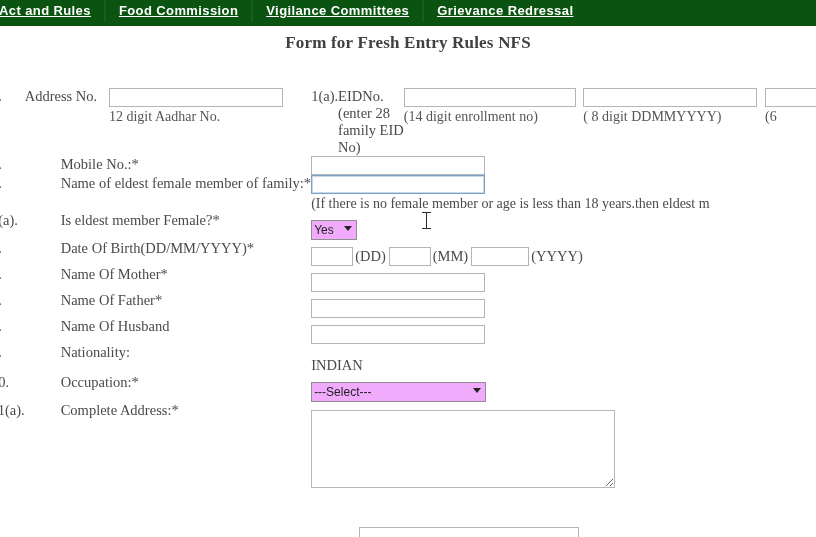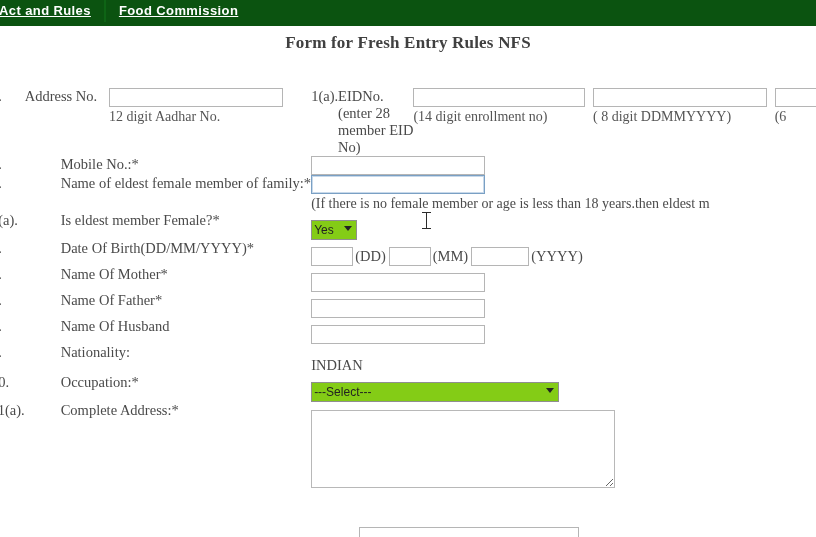--- a/index.html
+++ b/index.html
@@ -160,41 +160,41 @@
   }
 
   
   select.sel {
     font-family: "Liberation Sans", "DejaVu Sans", sans-serif;
     font-size: 12px;
     color: #222;
     height: 20px;
     box-sizing: border-box;
     border: 1px solid #8f8f8f;
-    background: #84cc16;
+    background: #f0abfc;
     padding: 0 2px;
     -webkit-appearance: none;
     appearance: none;
   }
   .sel-wrap {
     position: relative;
     display: inline-block;
   }
   .sel-wrap .caret {
     position: absolute;
     right: 5px;
     top: 6px;
     width: 0; height: 0;
     border-left: 4px solid transparent;
     border-right: 4px solid transparent;
     border-top: 5px solid #222;
     pointer-events: none;
   }
   select.sel-yes    { width: 46px; padding-right: 14px; }
-  select.sel-occup  { width: 248px; padding-right: 16px; }
+  select.sel-occup  { width: 175px; padding-right: 16px; }
 
   
   textarea.addr {
     font-family: "Liberation Serif", "DejaVu Serif", serif;
     font-size: 13px;
     width: 304px;
     height: 78px;
     box-sizing: border-box;
     border: 1px solid #b8b8b8;
     background: #ffffff;
@@ -237,20 +237,22 @@
     width: 9px; height: 1px; background: #2b2b2b;
   }
 </style>
 </head>
 <body>
 
 <div class="navbar">
   <div class="navbar-inner">
     <a class="nav-item" href="#">Act and Rules</a>
     <a class="nav-item" href="#">Food Commission</a>
+    <a class="nav-item" href="#">Vigilance Committees</a>
+    <a class="nav-item" href="#">Grievance Redressal</a>
   </div>
   <div class="nav-underline"></div>
 </div>
 
 <div class="form-title">Form for Fresh Entry Rules NFS</div>
 
 <div class="form-area">
 <table class="form-table">
 
   <tbody>
@@ -259,21 +261,21 @@
     <td class="col-label" style="width:76px">Address No.</td>
     <td class="col-field" style="width:182px">
       <input class="txt w-aadhar" type="text" value="" style="">
       <span class="hint">12 digit Aadhar No.</span>
     </td>
 
     <td class="col-num" style="width:34px;padding-left:0">1(a).</td>
     <td class="col-label" style="width:88px">
       <div>EIDNo.</div>
       <div>(enter 28</div>
-      <div>member EID</div>
+      <div>family EID</div>
       <div>No)</div>
     </td>
     <td class="col-field">
       <span style="display:inline-block;vertical-align:top;margin-right:4px">
         <input class="txt w-enroll" type="text" value="" style="">
         <span class="hint">(14 digit enrollment no)</span>
       </span>
       <span style="display:inline-block;vertical-align:top;margin-right:4px">
         <input class="txt w-date8" type="text" value="" style="">
         <span class="hint">( 8 digit DDMMYYYY)</span>

